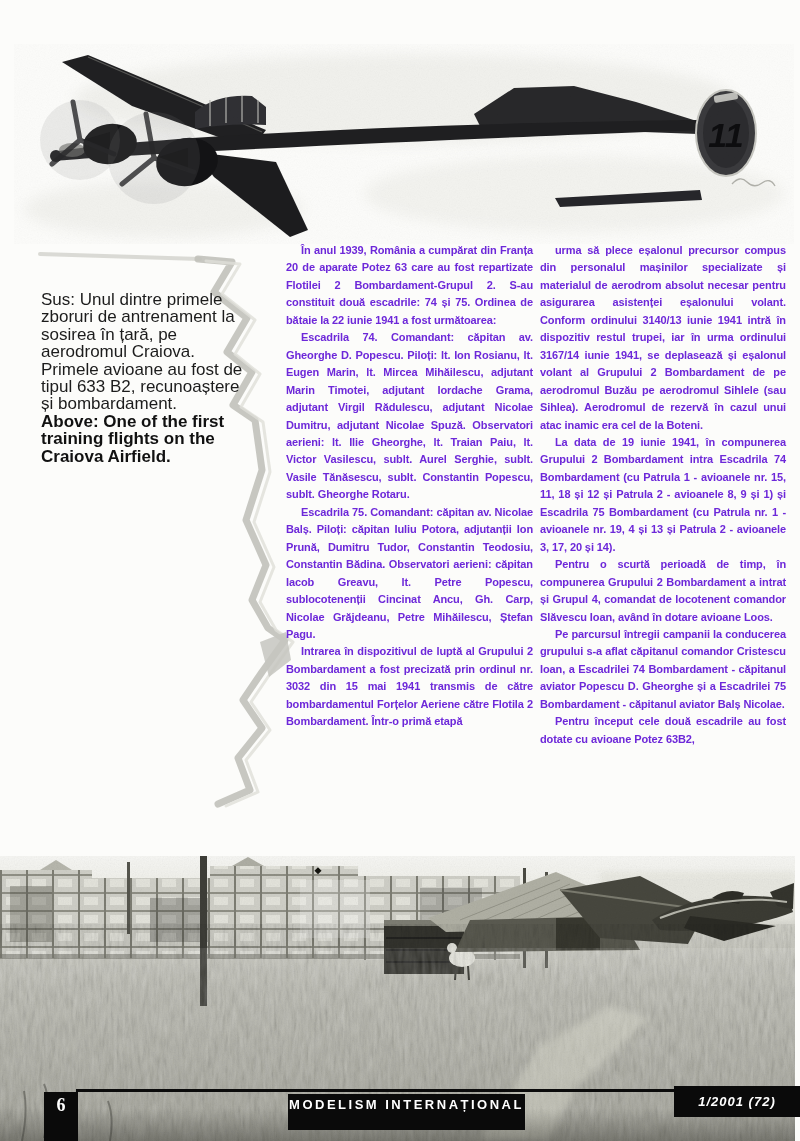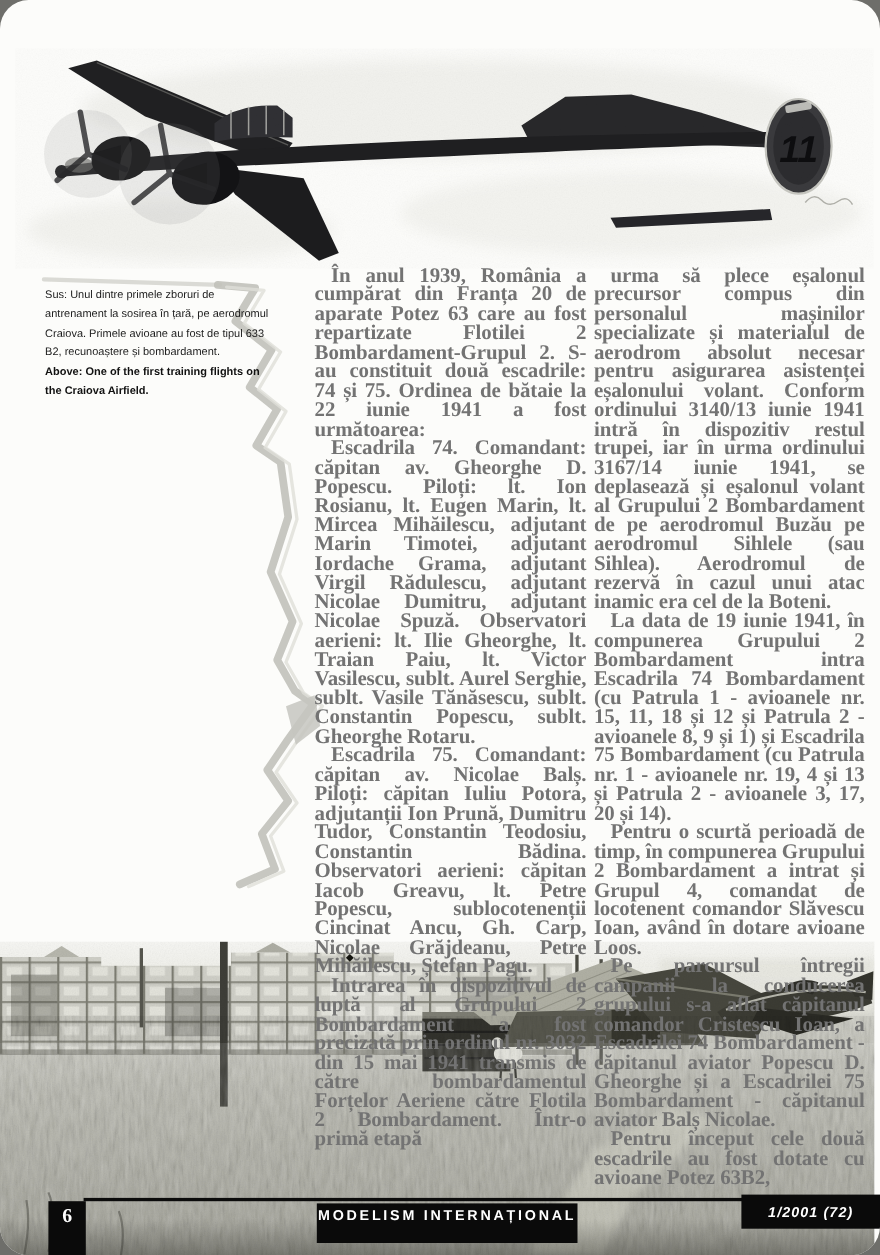--- a/index.html
+++ b/index.html
@@ -1,39 +1,40 @@
 <!DOCTYPE html>
 <html><head>
 <meta charset="utf-8">
 <style>
   html,body{margin:0;padding:0;background:#6e6e6a;}
   .page{
     position:relative;width:800px;height:1141px;margin:0 auto;
     background:#fcfcfa;overflow:hidden;
-    font-family:"Liberation Sans", sans-serif;color:#1b1b1b;border-radius:26px;
+    font-family:"Liberation Sans", sans-serif;color:#1b1b1b;
   }
   
   .photo{position:absolute;display:block;}
   #top-photo{left:14px;top:44px;}
   #bottom-photo{left:0;top:856px;}
   
   #torn-edge{left:28px;top:246px;}
   
   .caption{
-    position:absolute;font-size:10px;line-height:17.4px;color:#1c1c1c;
+    position:absolute;font-size:17px;line-height:17.4px;color:#1c1c1c;
     z-index:2;
+    margin-top:31px;
   }
   #caption-1{left:41px;top:260px;width:212px;}
   #caption-2{left:41px;top:600px;width:200px;}
   .caption .en{display:block;font-weight:700;color:#111;}
   
   .column{
     position:absolute;top:242px;width:247px;
-    font-family:Liberation Serif, serif;font-weight:700;
-    font-size:19px;line-height:17.45px;color:#737373;
+    font-family:Liberation Sans, sans-serif;font-weight:700;
+    font-size:11px;line-height:17.45px;color:#6d28d9;
     text-align:justify;letter-spacing:-0.1px;z-index:2;
   }
   #column-1{left:286px;}
   #column-2{left:540px;width:246px;}
   .column p{margin:0;text-indent:15px;}
   
   .footer-rule{
     position:absolute;left:76px;top:1089px;width:700px;height:3px;
     background:#0b0b0b;z-index:5;
   }

